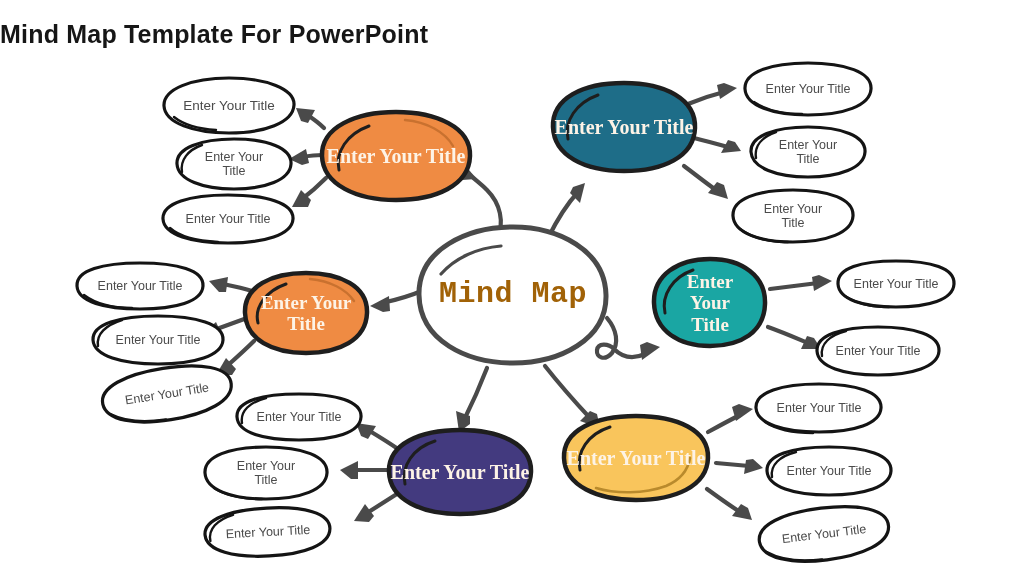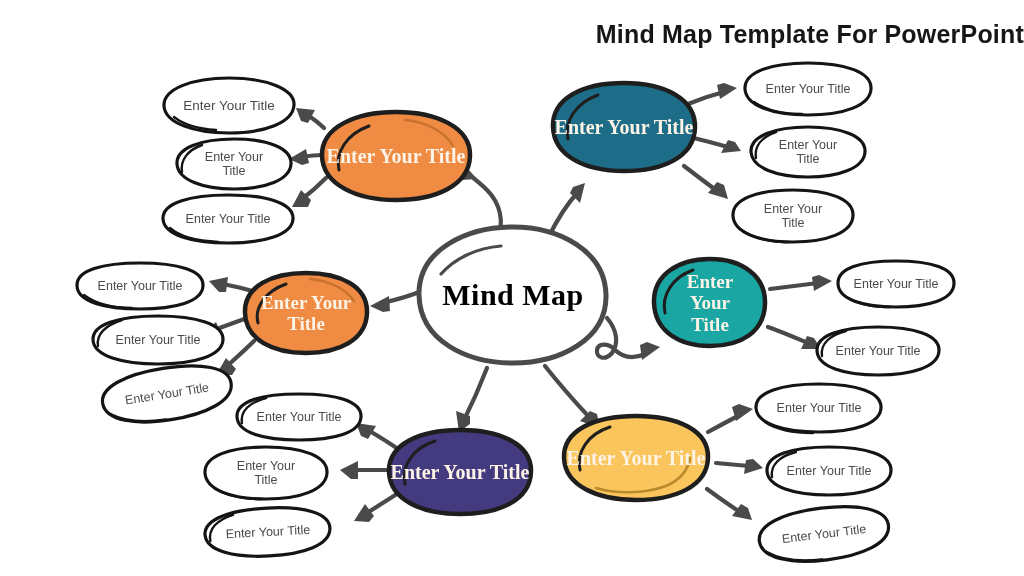--- a/index.html
+++ b/index.html
@@ -10,21 +10,21 @@
     font-family:"Liberation Sans", sans-serif;
     overflow:hidden;
     position:relative;
   }
   #canvas{position:relative;width:1024px;height:576px;}
 
   
   .title{
     position:absolute;
     left:0;right:0;top:20px;
-    text-align:right;
+    text-align:left;
     font-family:"Liberation Sans", sans-serif;
     font-size:25px;
     font-weight:bold;
     color:#161616;
     letter-spacing:.2px;
   }
 
   
   #arrows{position:absolute;left:0;top:0;width:1024px;height:576px;}
   .ink{fill:none;stroke:#4a4a4a;stroke-width:4.2;stroke-linecap:round;stroke-linejoin:round;}
@@ -49,24 +49,24 @@
   }
   .node .shell{
     position:absolute;
     left:0;top:0;width:100%;height:100%;
     z-index:1;
   }
 
   
   .hub{width:196px;height:146px;left:415px;top:222px;}
   .hub .lbl{
-    font-family:Liberation Serif, serif;
+    font-family:Liberation Mono, monospace;
     font-weight:bold;
     font-size:30px;
-    color:#000000;
+    color:#a16207;
     letter-spacing:.5px;
   }
 
   
   .main .lbl{
     font-family:"Liberation Serif", serif;
     font-weight:bold;
     font-size:20px;
     color:#fdf3e6;
   }

